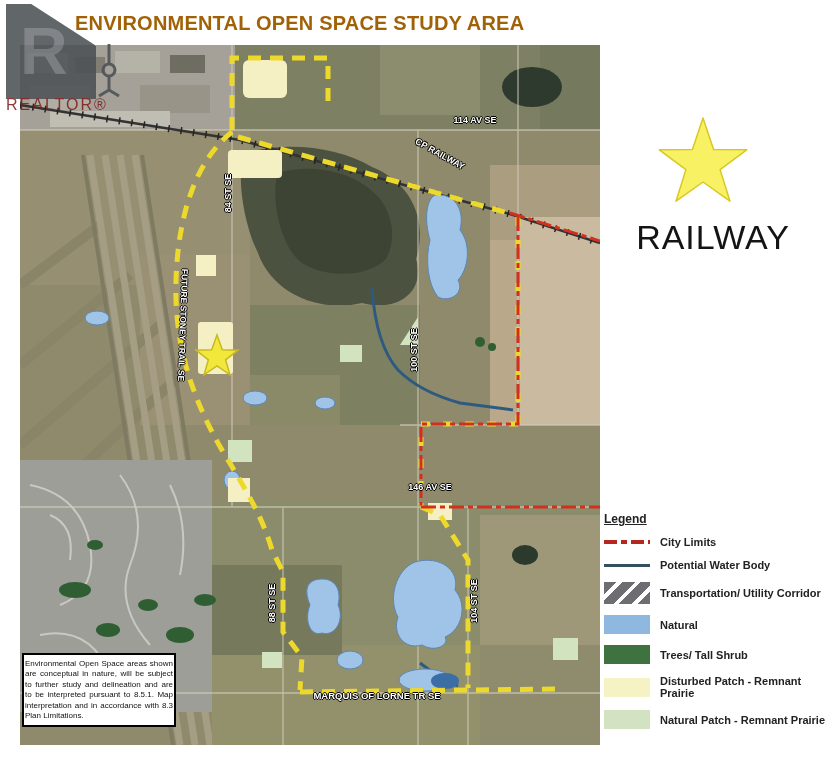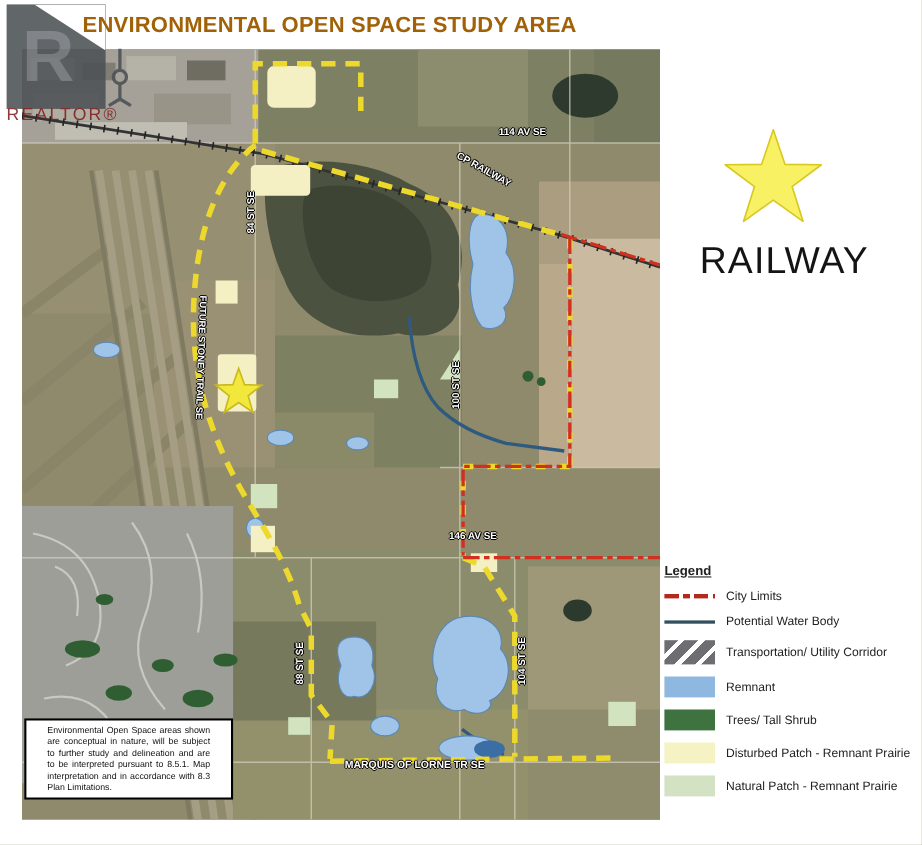--- a/index.html
+++ b/index.html
@@ -34,31 +34,31 @@
   .lbl-84st{left:178px;top:143px;width:60px;}
   .lbl-stoney{left:88px;top:275px;width:150px;transform:rotate(92deg);font-size:8.5px;}
   .lbl-100st{left:364px;top:300px;width:60px;}
   .lbl-146av{left:378px;top:437px;width:64px;}
   .lbl-88st{left:222px;top:553px;width:60px;}
   .lbl-104st{left:424px;top:551px;width:60px;}
   .lbl-marquis{left:262px;top:645px;width:190px;font-size:9.5px;}
   
   .disclaimer{
     position:absolute;left:2px;top:608px;width:148px;background:#ffffff;
-    border:2px solid #000;padding:4px 19px;font-size:8px;line-height:1.3;color:#111;
+    border:2px solid #000;padding:4px 1px;font-size:8px;line-height:1.3;color:#111;
     text-align:justify;z-index:4;
   }
   
   .prop-star{position:absolute;left:653px;top:112px;z-index:2;}
   .prop-label{position:absolute;left:608px;top:218px;width:210px;text-align:center;
     font-size:34px;color:#141414;letter-spacing:1px;}
   
   .legend{position:absolute;left:604px;top:512px;width:232px;}
   .legend-heading{font-size:12px;font-weight:bold;color:#222;text-decoration:underline;margin-bottom:10px;}
-  .legend-row{display:flex;align-items:center;margin-bottom:11px;}
+  .legend-row{display:flex;align-items:center;margin-bottom:11px;font-weight:bold;}
   .sw{width:46px;flex:0 0 46px;margin-right:10px;}
   .legend-row .lab{font-size:11px;color:#222;}
   .sw-city{height:4px;background:
     repeating-linear-gradient(90deg,#b5281e 0 13px,transparent 13px 17px,#b5281e 17px 23px,transparent 23px 27px);}
   .sw-plan{height:9px;background:repeating-linear-gradient(90deg,#e7dc3e 0 17px,transparent 17px 27px);}
   .sw-corr{height:22px;background:
     repeating-linear-gradient(135deg,#6d6d72 0 9px,#ffffff 9px 13px);}
   .sw-water{height:3px;background:#33505e;}
   .sw-fill{height:19px;}
   .sw-wet{background:#8fb8e0;}
@@ -250,21 +250,21 @@
   <div class="legend-row">
     <div class="sw sw-water"></div>
     <span class="lab">Potential Water Body</span>
   </div>
   <div class="legend-row">
     <div class="sw sw-corr"></div>
     <span class="lab">Transportation/ Utility Corridor</span>
   </div>
   <div class="legend-row">
     <div class="sw sw-fill sw-wet"></div>
-    <span class="lab">Remnant</span>
+    <span class="lab">Natural</span>
   </div>
   <div class="legend-row">
     <div class="sw sw-fill sw-tree"></div>
     <span class="lab">Trees/ Tall Shrub</span>
   </div>
   <div class="legend-row">
     <div class="sw sw-fill sw-dist"></div>
     <span class="lab">Disturbed Patch - Remnant Prairie</span>
   </div>
   <div class="legend-row">

